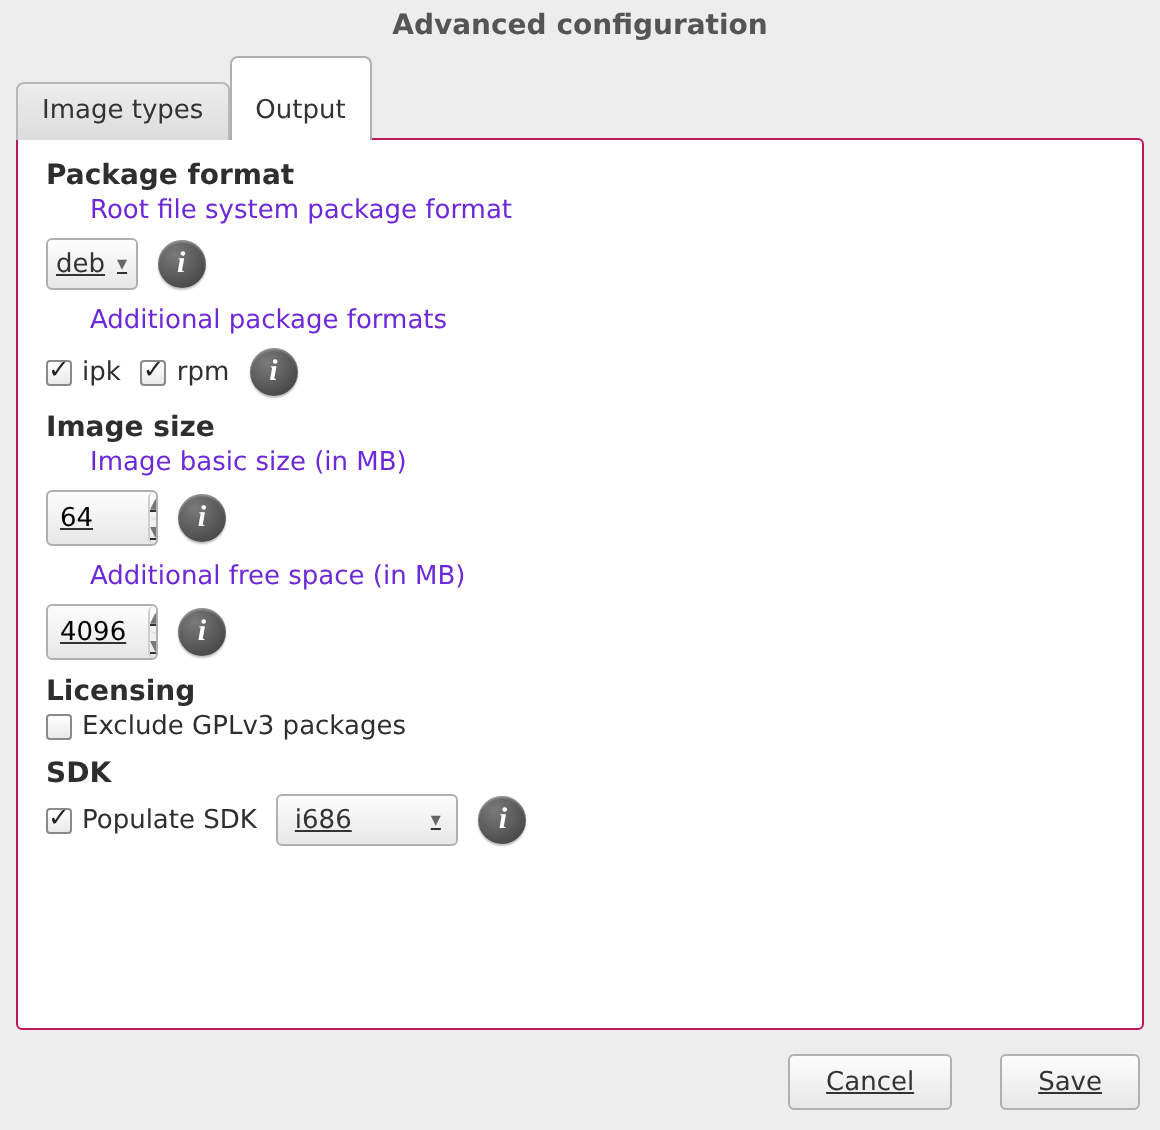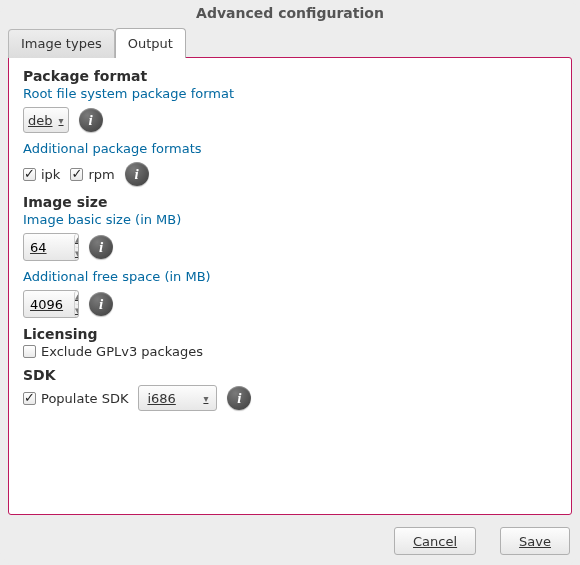--- a/index.html
+++ b/index.html
@@ -46,43 +46,44 @@
     font-size: 13px;
     margin-right: 0px;
     cursor: pointer;
     position: relative;
     top: 1px;
   }
   .tab.active {
     background: #ffffff;
     border-color: #b0b0b0;
     top: 1px;
-    padding-top: 7px;
+    padding-top: 19px;
     z-index: 3;
   }
   .panel {
     border: 1px solid #be185d;
     background: #ffffff;
     border-radius: 0 3px 3px 3px;
     padding: 10px 14px 14px;
     flex: 1;
     position: relative;
     z-index: 1;
   }
   .section-title {
     font-weight: bold;
     font-size: 14px;
     margin-top: 6px;
     margin-bottom: 2px;
   }
   .section-title.first { margin-top: 0; }
   .subtext {
     font-size: 13px;
-    color: #0369a1;
+    color: #6d28d9;
     margin-bottom: 6px;
+    margin-left: 22px;
   }
   .row {
     display: flex;
     align-items: center;
     gap: 10px;
     margin-bottom: 8px;
   }
   .select, .spin, .button {
     background: linear-gradient(#fdfdfd, #e7e7e7);
     border: 1px solid #b0b0b0;
@@ -97,21 +98,21 @@
     padding: 0 4px;
     display: inline-flex;
     align-items: center;
     cursor: pointer;
   }
   .select .caret {
     margin-left: 6px;
     font-size: 10px;
     color: #666;
   }
-  .select.wide { width: 79px; justify-content: space-between; padding: 0 8px; }
+  .select.wide { width: 91px; justify-content: space-between; padding: 0 8px; }
   .spin {
     display: inline-flex;
     align-items: stretch;
     height: 28px;
     width: 56px;
     overflow: hidden;
   }
   .spin input {
     border: none;
     width: 50px;

